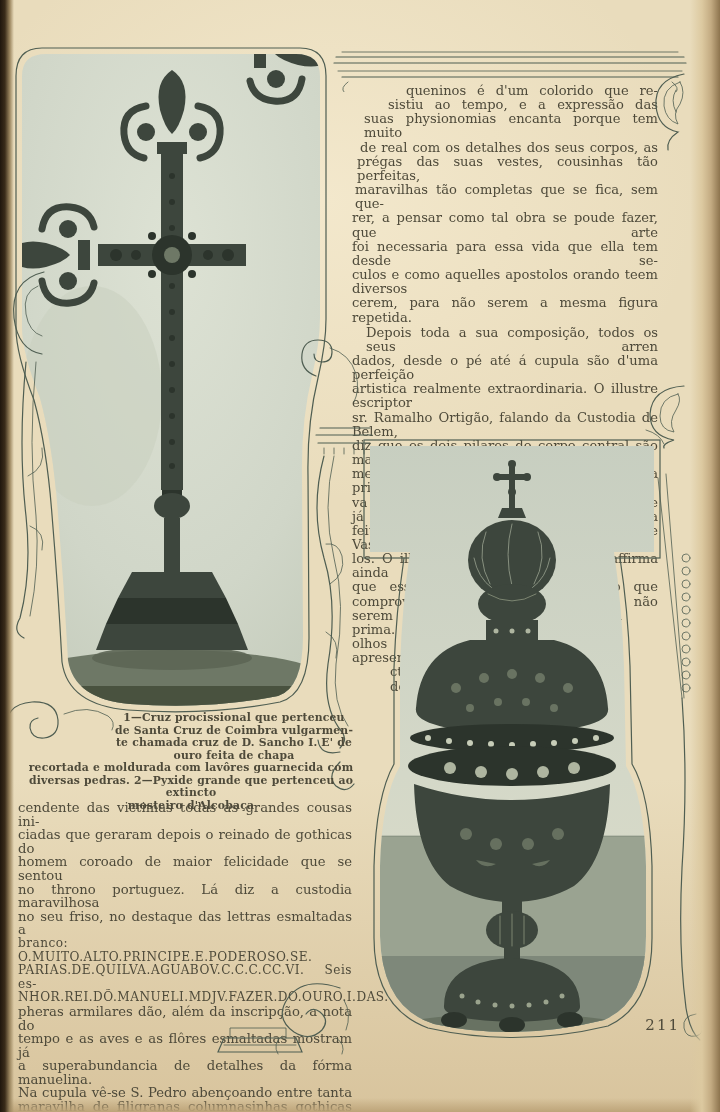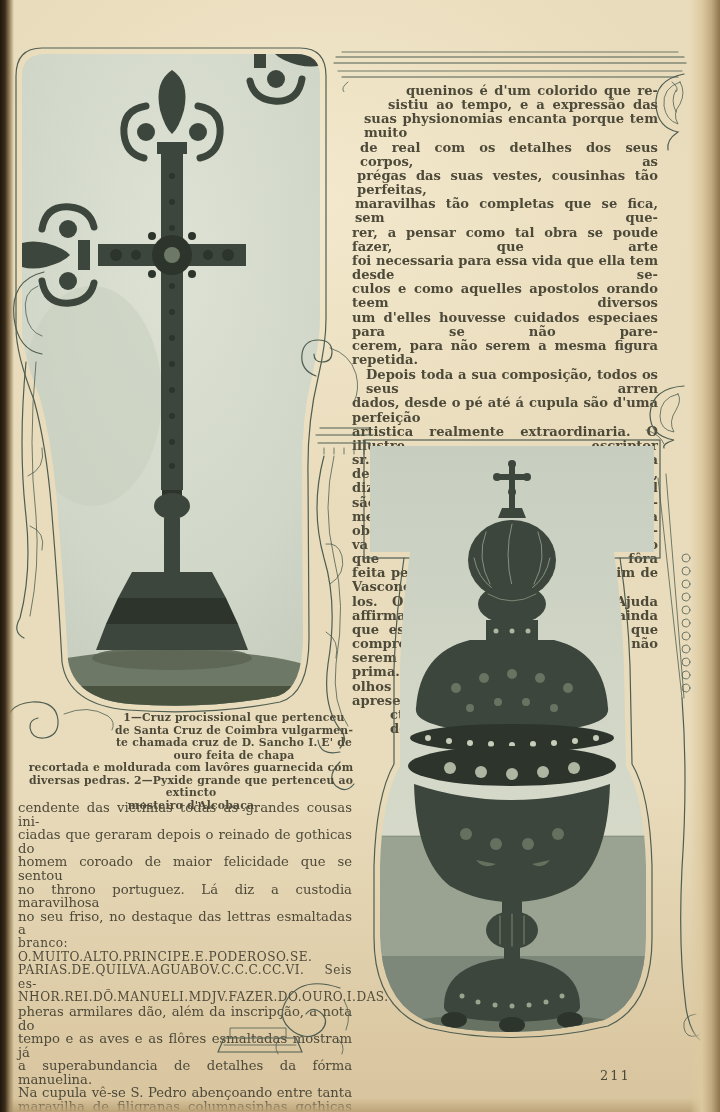--- a/index.html
+++ b/index.html
@@ -35,21 +35,21 @@
   .f-mid{fill:var(--c-photo_mid,#6e7866);}
   .f-floor{fill:var(--c-floor,#9aa391);}
   .f-lite{fill:#aeb5a0;}
   .stroke7{stroke:var(--c-photo_dark,#3d463d);stroke-width:7;fill:none;stroke-linecap:round;}
 
   .textcol{color:var(--c-ink,#4e4a3a);}
   .ln{
     text-align:justify;text-align-last:justify;
     white-space:normal;
   }
-  .rightcol{left:352px;top:84px;width:306px;font-size:13.1px;line-height:14.15px;font-weight:bold;}
+  .rightcol{left:352px;top:84px;width:306px;font-size:13.1px;line-height:14.15px;}
   .p2{margin-top:1px;}
   .p1 .ln:nth-child(1){padding-left:54px;}
   .p1 .ln:nth-child(2){padding-left:36px;}
   .p1 .ln:nth-child(3){padding-left:12px;}
   .p1 .ln:nth-child(4){padding-left:8px;}
   .p1 .ln:nth-child(5){padding-left:5px;}
   .p1 .ln:nth-child(6){padding-left:3px;}
   .p1 .ln:last-child{text-align-last:left;}
   .p2 .ln:nth-child(1){padding-left:14px;}
   .p2 .ln:nth-child(11){padding-right:36px;}
@@ -57,22 +57,22 @@
   .p2 .ln:nth-child(13){padding-left:38px;padding-right:92px;}
 
   .caption{left:25px;top:712px;width:332px;font-size:10.8px;line-height:12.5px;font-weight:600;letter-spacing:.2px;}
   .caption .ln{text-align:center;text-align-last:center;}
   .caption .ln:nth-child(-n+3){padding-left:86px;}
 
   .bottomcol{left:18px;top:801px;width:334px;font-size:13.2px;line-height:13.6px;}
   .bl .ln:nth-child(6),.bl .ln:nth-child(7),.bl .ln:nth-child(8){letter-spacing:.5px;font-size:12.1px;}
   .bl .ln:nth-child(n+15){padding-right:84px;}
 
-  .pagenum{left:600px;top:1068px;width:80px;text-align:left;
-    font-size:13px;letter-spacing:2px;color:var(--c-ink,#4e4a3a);}
+  .pagenum{left:600px;top:1016px;width:80px;text-align:right;
+    font-size:15px;letter-spacing:2px;color:var(--c-ink,#4e4a3a);}
 </style>
 </head>
 <body>
 
 <div class="page">
 
   <svg class="abs" style="left:12px;top:46px;" width="322" height="676" viewBox="0 0 322 676">
     <defs>
       <clipPath id="crossclip">
         <path d="M34,8 H284 Q308,8 308,30 V272 Q308,296 300,330 Q289,375 290,430 L291,590 Q291,642 266,650 Q195,664 118,658 Q62,653 56,614 Q52,540 46,468 Q41,400 28,352 Q10,306 10,282 V30 Q10,8 34,8 Z"></path>
@@ -153,21 +153,20 @@
     <div class="p1">
         <div class="ln">queninos é d'um colorido que re-</div>
         <div class="ln">sistiu ao tempo, e a expressão das</div>
         <div class="ln">suas physionomias encanta porque tem muito</div>
         <div class="ln">de real com os detalhes dos seus corpos, as</div>
         <div class="ln">prégas das suas vestes, cousinhas tão perfeitas,</div>
         <div class="ln">maravilhas tão completas que se fica, sem que-</div>
         <div class="ln">rer, a pensar como tal obra se poude fazer, que arte</div>
         <div class="ln">foi necessaria para essa vida que ella tem desde se-</div>
         <div class="ln">culos e como aquelles apostolos orando teem diversos</div>
-        <div class="ln">um d'elles houvesse cuidados especiaes para se não pare-</div>
         <div class="ln">cerem, para não serem a mesma figura repetida.</div>
       </div>
     <div class="p2">
         <div class="ln">Depois toda a sua composição, todos os seus arren</div>
         <div class="ln">dados, desde o pé até á cupula são d'uma perfeição</div>
         <div class="ln">artistica realmente extraordinaria. O illustre escriptor</div>
         <div class="ln">sr. Ramalho Ortigão, falando da Custodia de Belem,</div>
         <div class="ln">diz que os dois pilares do corpo central são manifesta-</div>
         <div class="ln">mente uma superpetação interpolada na obra primiti-</div>
         <div class="ln">va cêrca d'um seculo depois, observação que já fôra</div>

